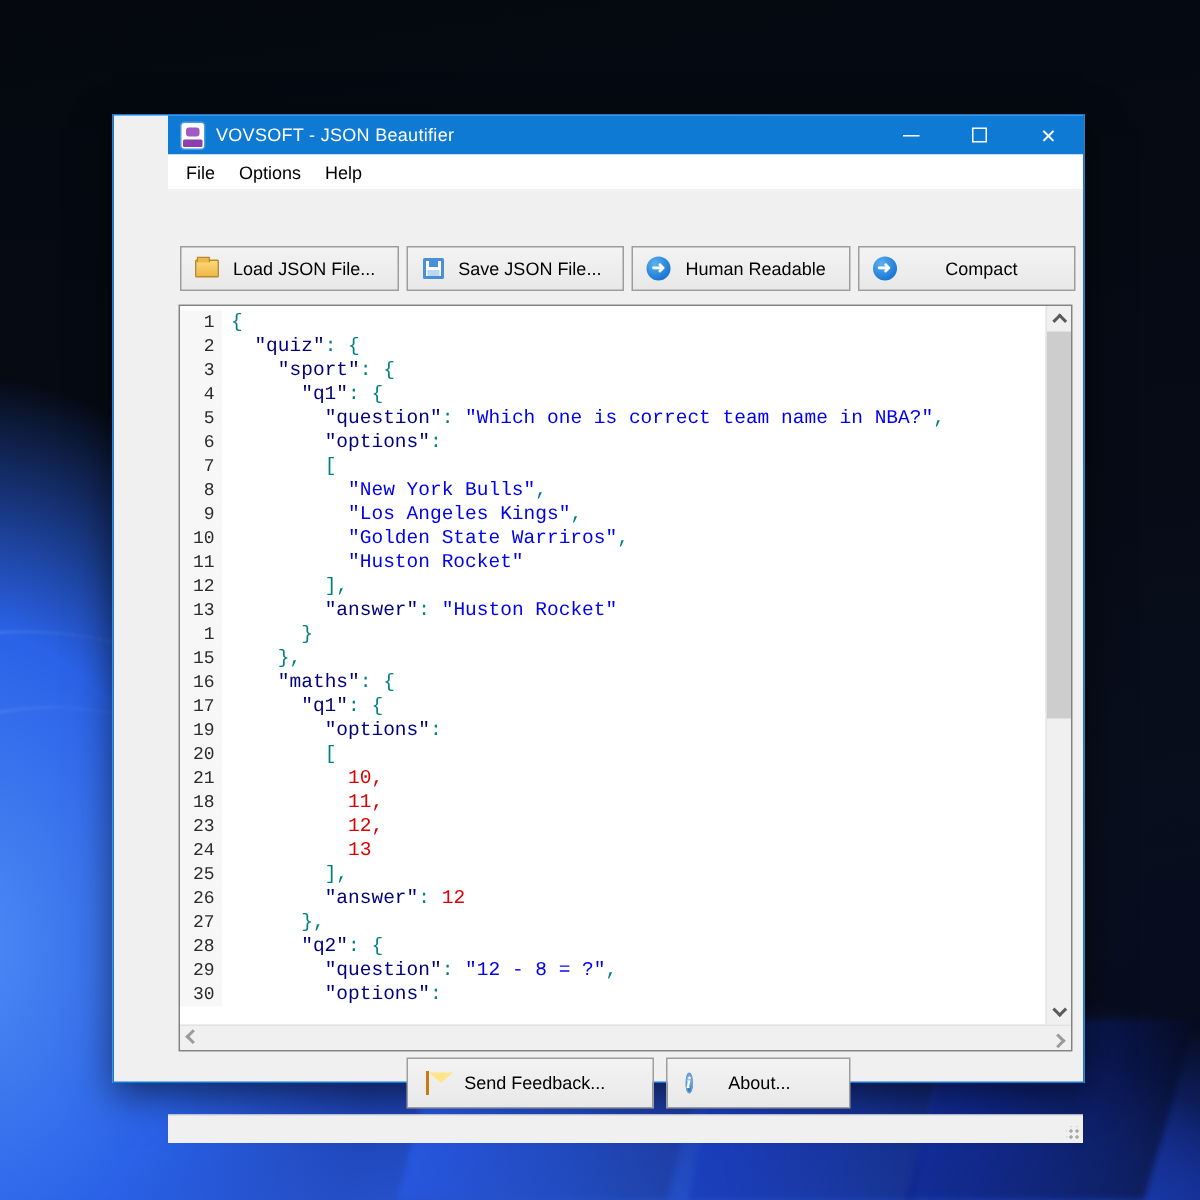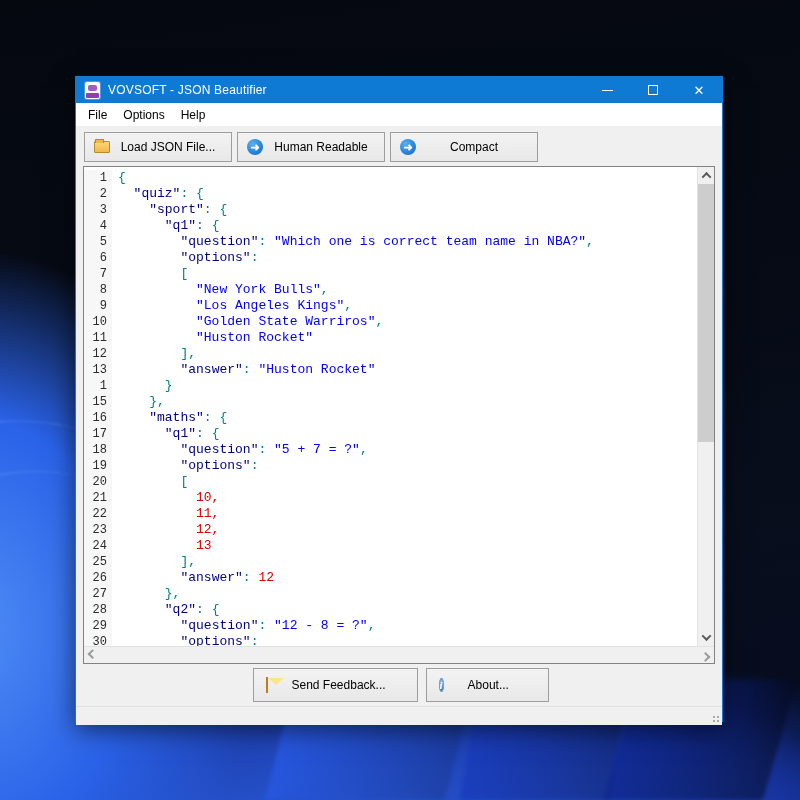--- a/index.html
+++ b/index.html
@@ -21,41 +21,41 @@
   .wp-arc2 { left:-190px; top:470px; width:430px; height:470px;
     border-left:2px solid rgba(170,215,255,.7); transform:rotate(16deg); filter:blur(1px); }
   .wp-fold { position:absolute; bottom:0; height:120px; filter:blur(2px); }
   .wp-fold1 { left:280px; width:180px; background:linear-gradient(100deg, rgba(40,90,230,.9), rgba(10,20,60,.2)); transform:skewX(-14deg); }
   .wp-fold2 { left:470px; width:150px; background:linear-gradient(80deg, rgba(25,60,190,.85), rgba(5,10,40,.3)); transform:skewX(-10deg); }
   .wp-fold3 { left:620px; width:160px; background:linear-gradient(95deg, rgba(15,40,150,.8), rgba(3,6,25,.5)); transform:skewX(-16deg); }
 
   
   .win { position:absolute; left:75px; top:76px; width:648px; height:646px;
     background:#f0f0f0; border:1px solid #0f7ad4; box-shadow:0 8px 24px rgba(0,0,0,.55);
-    display:flex; flex-direction:column; }
+    display:flex; flex-direction:column;padding-left:36px; }
 
   .titlebar { height:26px; background:#0f7ad4; display:flex; align-items:center; flex:0 0 auto; }
   .app-icon { width:15px; height:17px; margin:0 8px 0 9px; position:relative;
     background:#fdfdfd; border-radius:2px; box-shadow:0 0 0 1px rgba(255,255,255,.25); }
   .app-icon::before { content:""; position:absolute; left:3px; top:3px; width:9px; height:6px;
     background:#a35bc4; border-radius:2px; }
   .app-icon::after { content:""; position:absolute; left:1px; bottom:1px; width:13px; height:5px;
     background:#8d3fb0; border-radius:1px; }
   .title-text { color:#ffffff; font-size:12px; letter-spacing:.2px; }
   .win-controls { margin-left:auto; display:flex; height:100%; }
   .win-btn { width:46px; height:100%; display:flex; align-items:center; justify-content:center; cursor:default; }
   .glyph-min { width:11px; height:1px; background:#fff; display:block; }
   .glyph-max { width:10px; height:10px; border:1px solid #fff; display:block; }
   .glyph-close { color:#fff; font-size:13px; line-height:1; }
 
   .menubar { height:24px; background:#ffffff; display:flex; align-items:center;
     padding-left:4px; border-bottom:1px solid #f0f0f0; flex:0 0 auto; }
   .menu-item { font-size:12px; color:#000; padding:3px 8px; }
 
-  .toolbar { height:39px; display:flex; align-items:center; padding:0 0 0 8px; flex:0 0 auto; }
+  .toolbar { height:39px; display:flex; align-items:flex-start; padding:0 0 0 8px; flex:0 0 auto;margin-top:37px; }
   .tb-btn { width:148px; height:30px; margin-right:5px; background:linear-gradient(#f3f3f3,#e8e8e8);
     border:1px solid #9d9d9d; display:flex; align-items:center; font-size:12px; color:#000; }
   .tb-btn .ico { width:18px; margin:0 8px 0 8px; display:flex; justify-content:center; }
   .tb-btn .lbl { flex:1; text-align:center; padding-right:14px; }
 
   
   .ico-folder { width:16px; height:12px; position:relative; background:linear-gradient(#fbd978,#eeb84a);
     border:1px solid #b98a2c; border-radius:1px; }
   .ico-folder::before { content:""; position:absolute; left:0; top:-3px; width:7px; height:3px;
     background:#eeb84a; border:1px solid #b98a2c; border-bottom:none; border-radius:1px 1px 0 0; }
@@ -145,20 +145,26 @@
     <span class="menu-item">Options</span>
     <span class="menu-item">Help</span>
   </div>
 
   <div class="toolbar">
     <div class="tb-btn">
       <span class="ico">
           <span class="ico-folder"></span>
         </span>
       <span class="lbl">Load JSON File...</span>
+    </div>
+    <div class="tb-btn">
+      <span class="ico">
+          <span class="ico-save"></span>
+        </span>
+      <span class="lbl">Save JSON File...</span>
     </div>
     <div class="tb-btn">
       <span class="ico">
           <span class="ico-arrow">➜</span>
         </span>
       <span class="lbl">Human Readable</span>
     </div>
     <div class="tb-btn">
       <span class="ico">
           <span class="ico-arrow">➜</span>
@@ -180,25 +186,24 @@
           <div class="code-line"><span class="ln">8</span><span class="lc"><span style="color: rgb(0, 0, 0);">          </span><span style="color: rgb(0, 0, 238);">"New York Bulls"</span><span style="color: rgb(0, 128, 128);">,</span></span></div>
           <div class="code-line"><span class="ln">9</span><span class="lc"><span style="color: rgb(0, 0, 0);">          </span><span style="color: rgb(0, 0, 238);">"Los Angeles Kings"</span><span style="color: rgb(0, 128, 128);">,</span></span></div>
           <div class="code-line"><span class="ln">10</span><span class="lc"><span style="color: rgb(0, 0, 0);">          </span><span style="color: rgb(0, 0, 238);">"Golden State Warriros"</span><span style="color: rgb(0, 128, 128);">,</span></span></div>
           <div class="code-line"><span class="ln">11</span><span class="lc"><span style="color: rgb(0, 0, 0);">          </span><span style="color: rgb(0, 0, 238);">"Huston Rocket"</span></span></div>
           <div class="code-line"><span class="ln">12</span><span class="lc"><span style="color: rgb(0, 0, 0);">        </span><span style="color: rgb(0, 128, 128);">],</span></span></div>
           <div class="code-line"><span class="ln">13</span><span class="lc"><span style="color: rgb(0, 0, 0);">        </span><span style="color: rgb(0, 0, 128);">"answer"</span><span style="color: rgb(0, 128, 128);">: </span><span style="color: rgb(0, 0, 238);">"Huston Rocket"</span></span></div>
           <div class="code-line"><span class="ln">1</span><span class="lc"><span style="color: rgb(0, 0, 0);">      </span><span style="color: rgb(0, 128, 128);">}</span></span></div>
           <div class="code-line"><span class="ln">15</span><span class="lc"><span style="color: rgb(0, 0, 0);">    </span><span style="color: rgb(0, 128, 128);">},</span></span></div>
           <div class="code-line"><span class="ln">16</span><span class="lc"><span style="color: rgb(0, 0, 0);">    </span><span style="color: rgb(0, 0, 128);">"maths"</span><span style="color: rgb(0, 128, 128);">: {</span></span></div>
           <div class="code-line"><span class="ln">17</span><span class="lc"><span style="color: rgb(0, 0, 0);">      </span><span style="color: rgb(0, 0, 128);">"q1"</span><span style="color: rgb(0, 128, 128);">: {</span></span></div>
-          <div class="code-line"><span class="ln">18</span><span class="lc"><span style="color: rgb(0, 0, 0);">        </span><span style="color: rgb(0, 0, 128);">"question"</span><span style="color: rgb(0, 128, 128);">: </span><span style="color: rgb(0, 0, 238);">"5 + 7 = ?"</span><span style="color: rgb(0, 128, 128);">,</span></span></div>
           <div class="code-line"><span class="ln">19</span><span class="lc"><span style="color: rgb(0, 0, 0);">        </span><span style="color: rgb(0, 0, 128);">"options"</span><span style="color: rgb(0, 128, 128);">:</span></span></div>
           <div class="code-line"><span class="ln">20</span><span class="lc"><span style="color: rgb(0, 0, 0);">        </span><span style="color: rgb(0, 128, 128);">[</span></span></div>
           <div class="code-line"><span class="ln">21</span><span class="lc"><span style="color: rgb(0, 0, 0);">          </span><span style="color: rgb(221, 0, 0);">10,</span></span></div>
-          <div class="code-line"><span class="ln">22</span><span class="lc"><span style="color: rgb(0, 0, 0);">          </span><span style="color: rgb(221, 0, 0);">11,</span></span></div>
+          <div class="code-line"><span class="ln">18</span><span class="lc"><span style="color: rgb(0, 0, 0);">          </span><span style="color: rgb(221, 0, 0);">11,</span></span></div>
           <div class="code-line"><span class="ln">23</span><span class="lc"><span style="color: rgb(0, 0, 0);">          </span><span style="color: rgb(221, 0, 0);">12,</span></span></div>
           <div class="code-line"><span class="ln">24</span><span class="lc"><span style="color: rgb(0, 0, 0);">          </span><span style="color: rgb(221, 0, 0);">13</span></span></div>
           <div class="code-line"><span class="ln">25</span><span class="lc"><span style="color: rgb(0, 0, 0);">        </span><span style="color: rgb(0, 128, 128);">],</span></span></div>
           <div class="code-line"><span class="ln">26</span><span class="lc"><span style="color: rgb(0, 0, 0);">        </span><span style="color: rgb(0, 0, 128);">"answer"</span><span style="color: rgb(0, 128, 128);">: </span><span style="color: rgb(221, 0, 0);">12</span></span></div>
           <div class="code-line"><span class="ln">27</span><span class="lc"><span style="color: rgb(0, 0, 0);">      </span><span style="color: rgb(0, 128, 128);">},</span></span></div>
           <div class="code-line"><span class="ln">28</span><span class="lc"><span style="color: rgb(0, 0, 0);">      </span><span style="color: rgb(0, 0, 128);">"q2"</span><span style="color: rgb(0, 128, 128);">: {</span></span></div>
           <div class="code-line"><span class="ln">29</span><span class="lc"><span style="color: rgb(0, 0, 0);">        </span><span style="color: rgb(0, 0, 128);">"question"</span><span style="color: rgb(0, 128, 128);">: </span><span style="color: rgb(0, 0, 238);">"12 - 8 = ?"</span><span style="color: rgb(0, 128, 128);">,</span></span></div>
           <div class="code-line"><span class="ln">30</span><span class="lc"><span style="color: rgb(0, 0, 0);">        </span><span style="color: rgb(0, 0, 128);">"options"</span><span style="color: rgb(0, 128, 128);">:</span></span></div>
         </div>
       <div class="vscroll">

